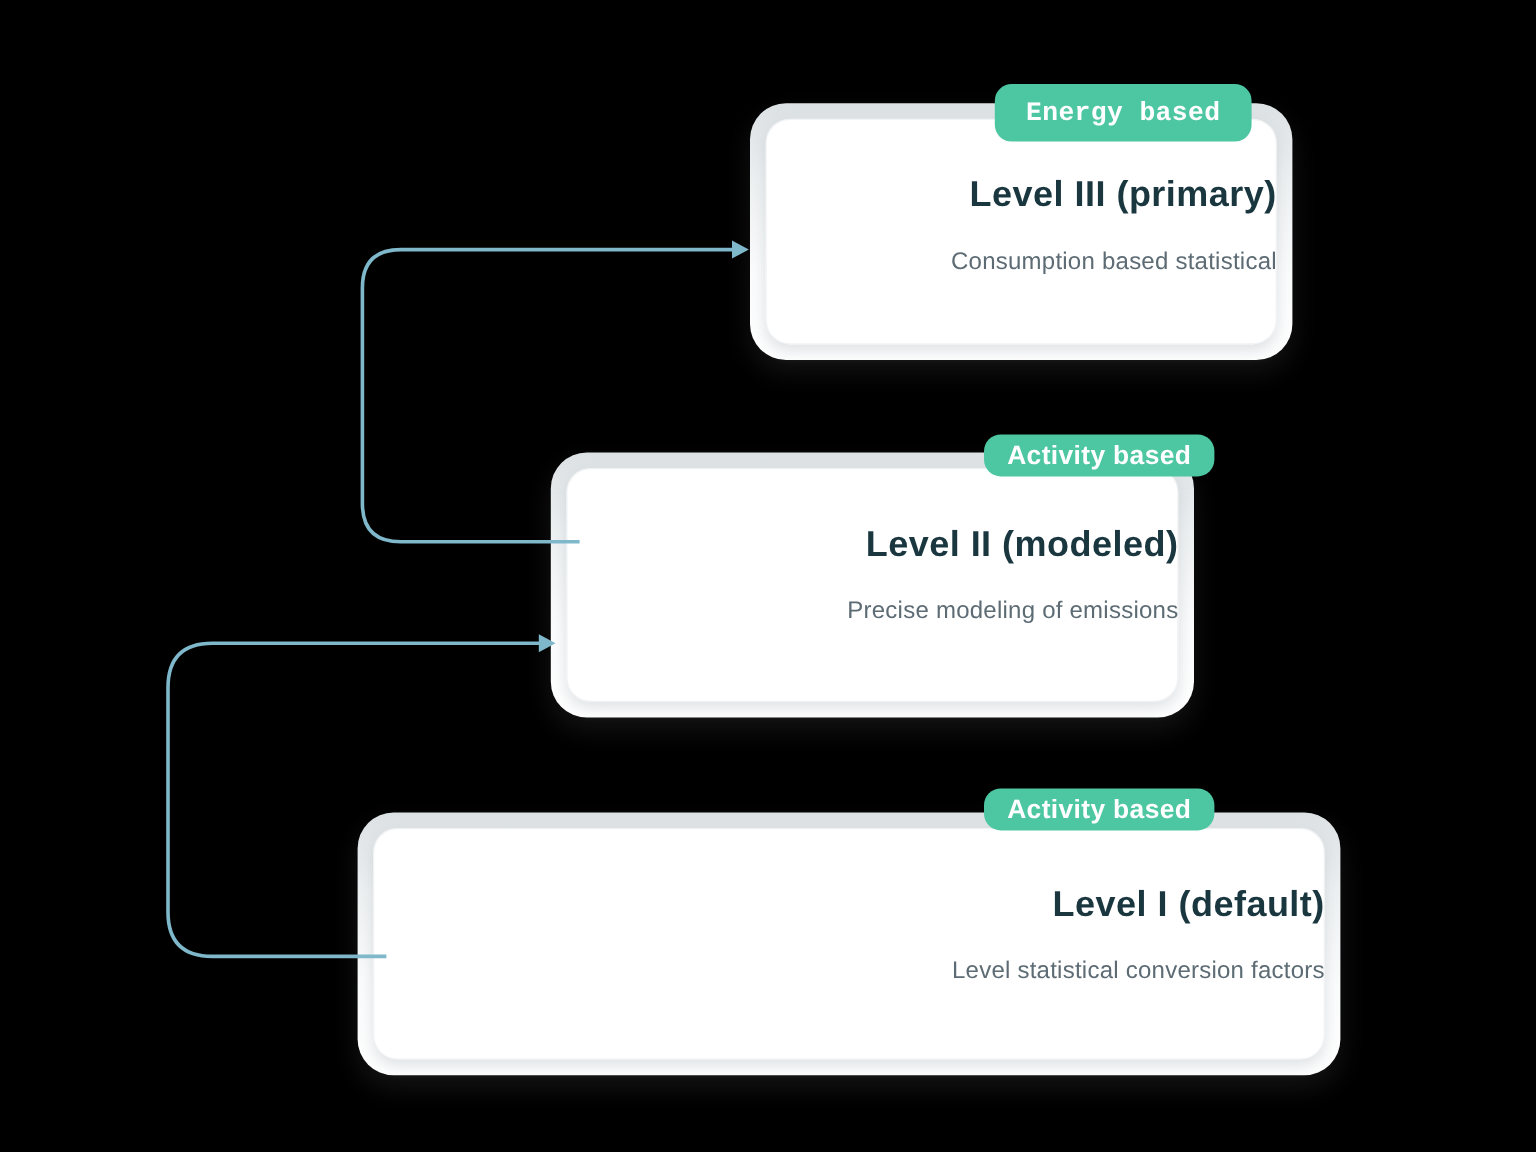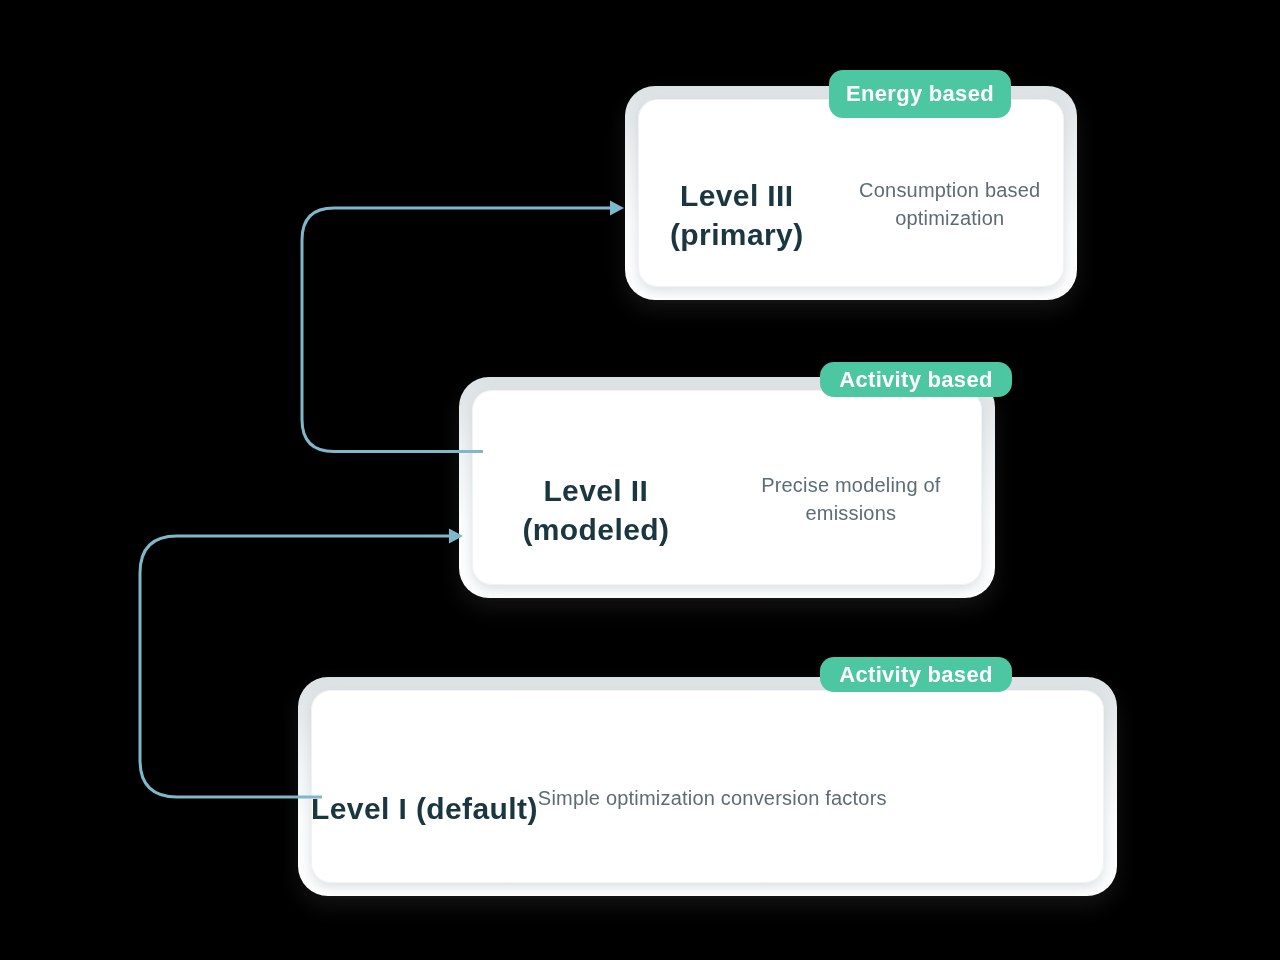--- a/index.html
+++ b/index.html
@@ -31,22 +31,22 @@
     box-sizing: border-box;
   }
   .card-inner {
     width: 100%;
     height: 100%;
     background: var(--card-bg, #ffffff);
     border-radius: 20px;
     box-shadow: 0 5px 12px rgba(167, 178, 186, 0.38),
                 inset 0 0 0 1px rgba(228, 232, 235, 0.55);
     display: flex;
-    flex-direction: row;
-    align-items: center;
+    flex-direction: column;
+    align-items: flex-end;
     text-align: center;
     box-sizing: border-box;
   }
   .card-title {
     margin: 0;
     margin-top: 44px;
     font-size: 30px;
     line-height: 1.3;
     font-weight: 700;
     letter-spacing: 0.4px;
@@ -74,21 +74,21 @@
     color: var(--badge-text, #ffffff);
     font-size: 22px;
     font-weight: 700;
     letter-spacing: 0.3px;
     display: flex;
     align-items: center;
     justify-content: center;
     z-index: 3;
     box-sizing: border-box;
   }
-  #badge-level-iii { left: 829px; top: 70px;  width: 182px; height: 48px; }
+  #badge-level-iii { left: 829px; top: 70px;  width: 214px; height: 48px; font-family: Liberation Mono, monospace; }
   #badge-level-ii  { left: 820px; top: 362px; width: 192px; }
   #badge-level-i   { left: 820px; top: 657px; width: 192px; }
 
   
   .connector-layer {
     position: absolute;
     left: 0;
     top: 0;
     z-index: 2;
     pointer-events: none;
@@ -113,34 +113,34 @@
     <path class="connector-path" d="M 483 451.5 L 334 451.5 Q 302 451.5 302 419.5 L 302 240 Q 302 208 334 208 L 611 208"></path>
     <polygon class="connector-arrow" points="610,200.5 624,208 610,215.5"></polygon>
 
     <path class="connector-path" d="M 322 797 L 177 797 Q 140 797 140 760 L 140 573 Q 140 536 177 536 L 450 536"></path>
     <polygon class="connector-arrow" points="449,528.5 463,536 449,543.5"></polygon>
   </svg>
 
   <div class="card" id="card-level-iii">
     <div class="card-inner">
       <h2 class="card-title">Level III (primary)</h2>
-      <p class="card-subtitle">Consumption based optimization</p>
+      <p class="card-subtitle">Consumption based statistical</p>
     </div>
   </div>
   <div class="badge" id="badge-level-iii">Energy based</div>
 
   <div class="card" id="card-level-ii">
     <div class="card-inner">
       <h2 class="card-title">Level II (modeled)</h2>
       <p class="card-subtitle">Precise modeling of emissions</p>
     </div>
   </div>
   <div class="badge" id="badge-level-ii">Activity based</div>
 
   <div class="card" id="card-level-i">
     <div class="card-inner">
       <h2 class="card-title">Level I (default)</h2>
-      <p class="card-subtitle">Simple optimization conversion factors</p>
+      <p class="card-subtitle">Level statistical conversion factors</p>
     </div>
   </div>
   <div class="badge" id="badge-level-i">Activity based</div>
 
 </div>
 
 </body></html>

